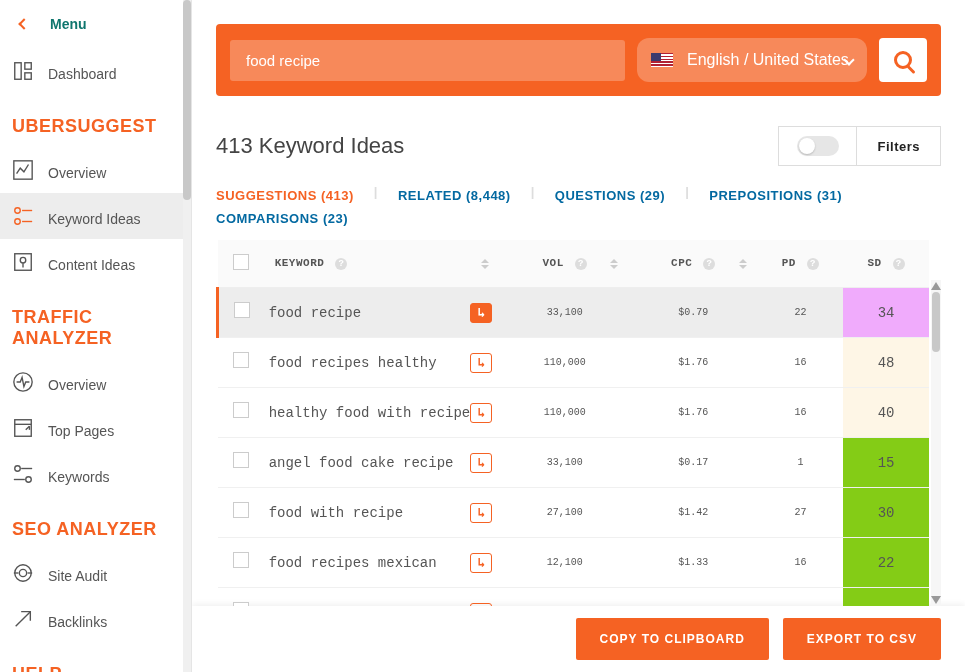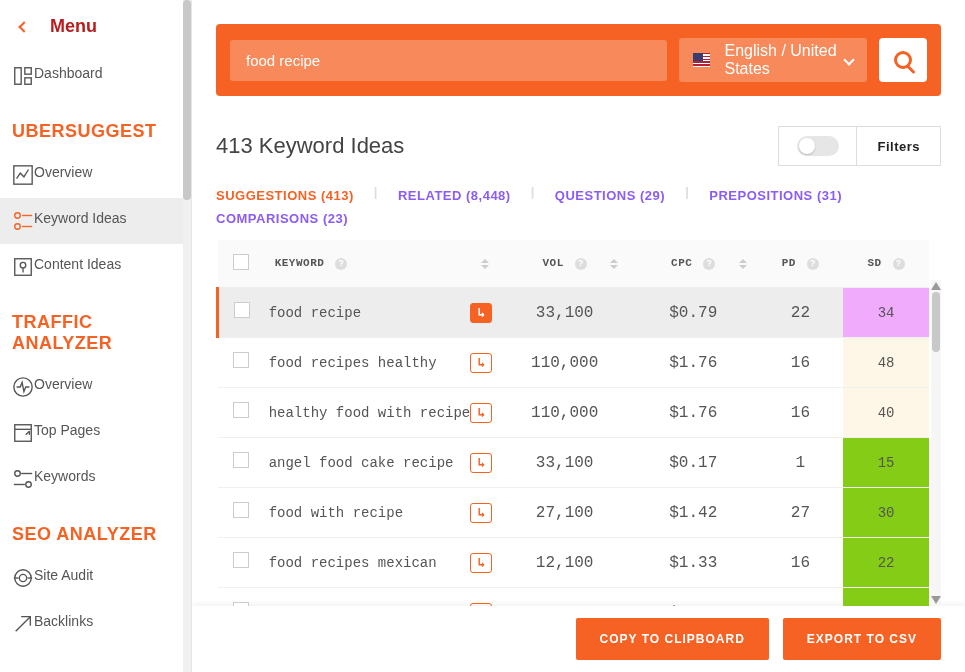--- a/index.html
+++ b/index.html
@@ -1,48 +1,48 @@
 <!DOCTYPE html>
 <html><head>
 <meta charset="utf-8">
 <style>
 * { box-sizing: border-box; margin: 0; padding: 0; }
 body { font-family: -apple-system, BlinkMacSystemFont, "Segoe UI", Arial, sans-serif; background: #fff; color: #333; width: 965px; height: 672px; overflow: hidden; display: flex; }
 .sidebar { width: 192px; height: 100%; background: #fff; border-right: 1px solid #e5e5e5; overflow-y: auto; position: relative; }
 .sidebar-scroll { position: absolute; right: 0; top: 0; width: 8px; height: 100%; background: #f0f0f0; }
 .sidebar-thumb { position: absolute; right: 0; top: 0; width: 8px; height: 200px; background: #c8c8c8; border-radius: 4px; }
 .menu-row { display: flex; align-items: center; padding: 16px 12px; cursor: pointer; }
-.menu-back { color: #b91c1c; font-weight: 600; font-size: 18px; }
+.menu-back { color: #0f766e; font-weight: 600; font-size: 14px; }
 .chev-left { width: 8px; height: 8px; border-left: 2px solid #f56223; border-bottom: 2px solid #f56223; transform: rotate(45deg); margin-right: 22px; margin-left: 8px;}
-.nav-item { display: flex; align-items: flex-start; padding: 12px 12px; font-size: 14px; color: #555; cursor: pointer; }
+.nav-item { display: flex; align-items: flex-end; padding: 12px 12px; font-size: 14px; color: #555; cursor: pointer; gap: 14px; }
 .nav-item.active { background: #ededed; }
 .nav-icon { width: 22px; height: 22px; display: flex; align-items: center; justify-content: center; flex-shrink: 0; }
 .section-title { color: #f56223; font-weight: 700; font-size: 18px; letter-spacing: 0.5px; padding: 22px 12px 10px; }
 .main { flex: 1; height: 100%; display: flex; flex-direction: column; background: #fff; overflow: hidden; position: relative; }
 .main-inner { padding: 24px 24px 0 24px; flex: 1; overflow: hidden; display: flex; flex-direction: column; }
 .search-bar { background: #f56223; border-radius: 4px; padding: 14px 14px; display: flex; gap: 12px; align-items: center; }
 .search-input-wrap { flex: 1; background: rgba(255,255,255,0.25); border-radius: 3px; display: flex; }
 .search-input { flex: 1; background: transparent; border: none; padding: 12px 16px; color: #fff; font-size: 15px; outline: none; }
 .search-input::placeholder { color: #fff; }
-.lang-sel { width: 188px; background: rgba(255,255,255,0.25); border-radius: 3px; color: #fff; display: flex; align-items: center; padding: 0 14px; position: relative; cursor: pointer; height: 44px; }
+.lang-sel { width: 230px; background: rgba(255,255,255,0.25); border-radius: 12px; color: #fff; display: flex; align-items: center; padding: 0 14px; position: relative; cursor: pointer; height: 44px; }
 .flag { width: 22px; height: 14px; background: linear-gradient(to bottom, #b22234 0%, #b22234 10%, #fff 10%, #fff 20%, #b22234 20%, #b22234 30%, #fff 30%, #fff 40%, #b22234 40%, #b22234 50%, #fff 50%, #fff 60%, #b22234 60%, #b22234 70%, #fff 70%, #fff 80%, #b22234 80%, #b22234 90%, #fff 90%, #fff 100%); position: relative; margin-right: 14px; }
 .flag::before { content:''; position: absolute; top:0; left:0; width:10px; height:8px; background:#3c3b6e; }
 .chev-down { width: 8px; height: 8px; border-right: 2px solid #fff; border-bottom: 2px solid #fff; transform: rotate(45deg); position: absolute; right: 14px; }
 .search-btn { width: 48px; height: 44px; background: #fff; border-radius: 4px; display: flex; align-items: center; justify-content: center; cursor: pointer; }
 .mag { width: 18px; height: 18px; border: 3px solid #f56223; border-radius: 50%; position: relative; }
 .mag::after { content:''; position: absolute; width: 10px; height: 3px; background: #f56223; transform: rotate(45deg); bottom: -5px; right: -7px; border-radius: 2px;}
 .header-row { display: flex; align-items: center; justify-content: space-between; margin-top: 30px; margin-bottom: 18px; gap: 40px; }
 .page-title { font-size: 22px; color: #444; font-weight: 400; }
 .filter-box { display: flex; align-items: center; border: 1px solid #ddd; border-radius: 0; overflow: hidden; }
 .toggle-wrap { width: 78px; display: flex; align-items: center; justify-content: center; border-right: 1px solid #ddd; height: 38px; }
 .toggle { width: 42px; height: 20px; background: #e6e6e6; border-radius: 10px; position: relative; cursor: pointer; }
 .toggle::after { content:''; width:16px; height:16px; background:#fff; border-radius:50%; position:absolute; top:2px; left:2px; box-shadow:0 1px 2px rgba(0,0,0,0.2); }
 .filter-btn { padding: 0 20px; font-weight: 700; font-size: 13px; letter-spacing: 0.5px; color: #222; height: 38px; display: flex; align-items: center; cursor: pointer; }
 .tabs { display: flex; flex-wrap: wrap; gap: 0; font-size: 13px; font-weight: 700; letter-spacing: 0.5px; margin-bottom: 10px; }
-.tab { color: #8b5cf6; padding: 4px 0; margin-right: 20px; cursor: pointer; white-space: nowrap; }
+.tab { color: #0369a1; padding: 4px 0; margin-right: 20px; cursor: pointer; white-space: nowrap; }
 .tab.active { color: #f56223; }
 .tab-sep { color: #ddd; margin-right: 20px; }
 .table-wrap { flex: 1; overflow: hidden; position: relative; font-family: Liberation Mono, monospace; }
 .table-scroll { position: absolute; right: 0; top: 40px; width: 10px; height: calc(100% - 40px); background: #f6f6f6; }
 .table-thumb { position: absolute; top: 0; right: 1px; width: 8px; height: 60px; background: #c8c8c8; border-radius: 4px; }
 .table { width: calc(100% - 12px); border-collapse: collapse; }
 .table thead th { text-align: left; font-size: 11px; font-weight: 700; color: #555; letter-spacing: 0.5px; padding: 14px 10px; border-bottom: 1px solid #eee; background:#fafafa; position: relative; }
 .table thead th.center { text-align: center; }
 .th-help { display: inline-block; width: 12px; height: 12px; background: #ddd; color: #fff; border-radius: 50%; font-size: 9px; line-height: 12px; text-align: center; margin-left: 4px; font-weight: 700; }
 .sort-arr { position: absolute; right: 10px; top: 50%; transform: translateY(-50%); width: 10px; display:flex; flex-direction:column; gap:2px; align-items:center;}
@@ -51,21 +51,21 @@
 .sort-arr .dn { border-top:4px solid #ccc; }
 .table tbody tr { border-bottom: 1px solid #f0f0f0; height: 50px; }
 .table tbody tr.selected { background: #ededed; }
 .table tbody tr.selected td:first-child { border-left: 3px solid #f56223; }
 .cbx { width: 16px; height: 16px; border: 1px solid #ccc; background: #fff; display: inline-block; cursor: pointer; }
 .td-kw { font-size: 14px; color: #555; padding-left: 4px; }
 .kw-cell { display: flex; align-items: center; justify-content: space-between; padding-right: 8px; }
 .expand-ic { width: 22px; height: 20px; border: 1.5px solid #f56223; border-radius: 3px; display: flex; align-items: center; justify-content: center; cursor: pointer; color:#f56223; }
 .expand-ic.filled { background: #f56223; color: #fff; border-color:#f56223; }
 .arrow-rt { font-size: 13px; font-weight: 700; }
-.td-num { text-align: center; font-size: 16px; color: #555; }
+.td-num { text-align: center; font-size: 10px; color: #555; }
 .sd-cell { text-align: center; font-size: 14px; color: #555; }
 .sd-green { background: #f0abfc; }
 .sd-green-lt { background: #84cc16; }
 .sd-yellow { background: #fef6e6; }
 .footer { background: #fff; padding: 12px 24px; display: flex; justify-content: flex-end; gap: 14px; box-shadow: 0 -2px 6px rgba(0,0,0,0.06); }
 .btn-orange { background: #f56223; color: #fff; font-weight: 700; letter-spacing: 1px; font-size: 12px; padding: 14px 24px; border: none; cursor: pointer; border-radius: 2px; }
 svg { display:block; }
 </style>
 </head>
 <body>

